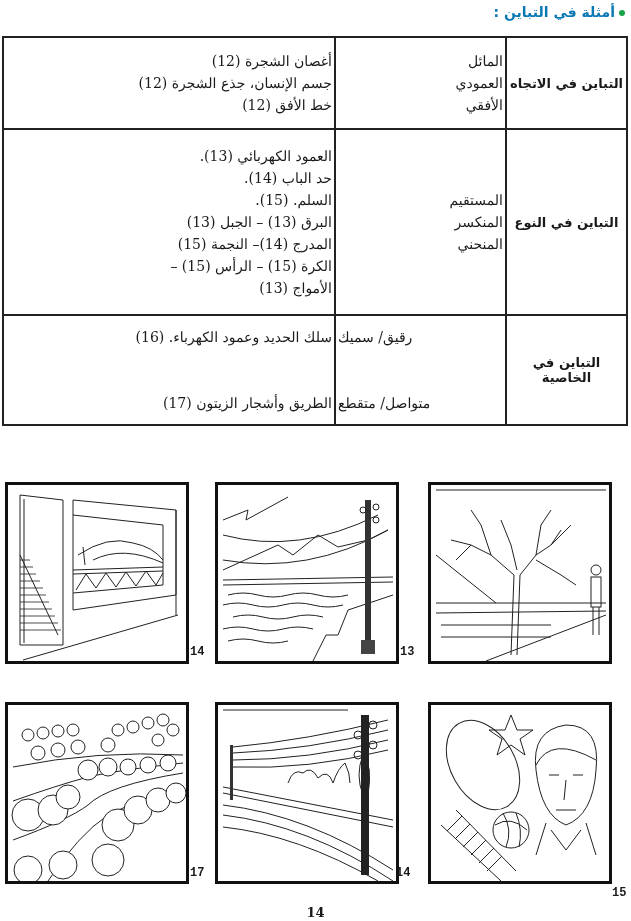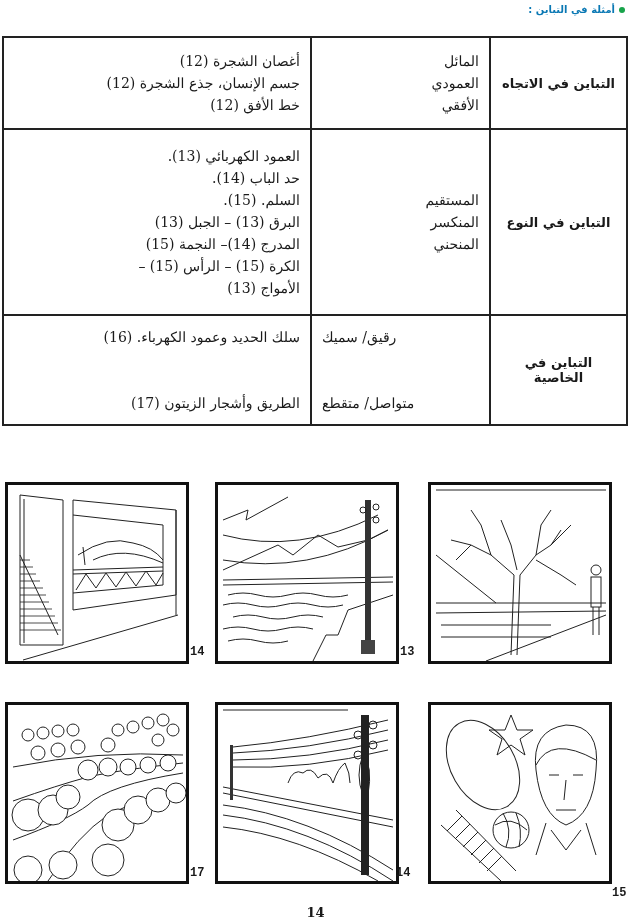--- a/index.html
+++ b/index.html
@@ -1,24 +1,24 @@
 <!DOCTYPE html>
 <html><head>
 <meta charset="utf-8">
 <style>
   html, body { margin:0; padding:0; background:#fff; }
   body { width:631px; height:921px; position:relative; overflow:hidden;
          font-family: "DejaVu Serif", "Liberation Serif", serif; color:#1a1a1a; }
   .heading { position:absolute; top:4px; right:6px; font-family:"DejaVu Sans", sans-serif;
-             font-weight:bold; font-size:10px; color:#0a78b4; direction:rtl; }
+             font-weight:bold; font-size:14px; color:#0a78b4; direction:rtl; }
   .heading .bullet { display:inline-block; width:6px; height:6px; background:#17a34a; border-radius:50%;
                      margin-left:4px; vertical-align:middle; }
   table.contrast { position:absolute; top:36px; left:2px; width:626px; border-collapse:collapse;
                    direction:rtl; font-size:14px; }
-  table.contrast td { border:2px solid #222; vertical-align:middle; padding:0 10px; }
+  table.contrast td { border:2px solid #222; vertical-align:middle; padding:0 2px; }
   td.cat { width:115px; text-align:center; font-family:"DejaVu Sans", sans-serif; font-weight:bold; font-size:13px; }
   td.types { width:157px; line-height:22px; }
   td.examples { line-height:22px; text-align:right; }
   .r1 td { height:90px; }
   .r2 td { height:184px; }
   .r3 td { height:108px; }
   .types.left-align { text-align:left; padding-right:10px; }
   .prop-line { display:block; }
   .prop-gap { display:block; height:44px; }
   .fig { position:absolute; width:178px; height:176px; border:3px solid #111; background:#fff; }

